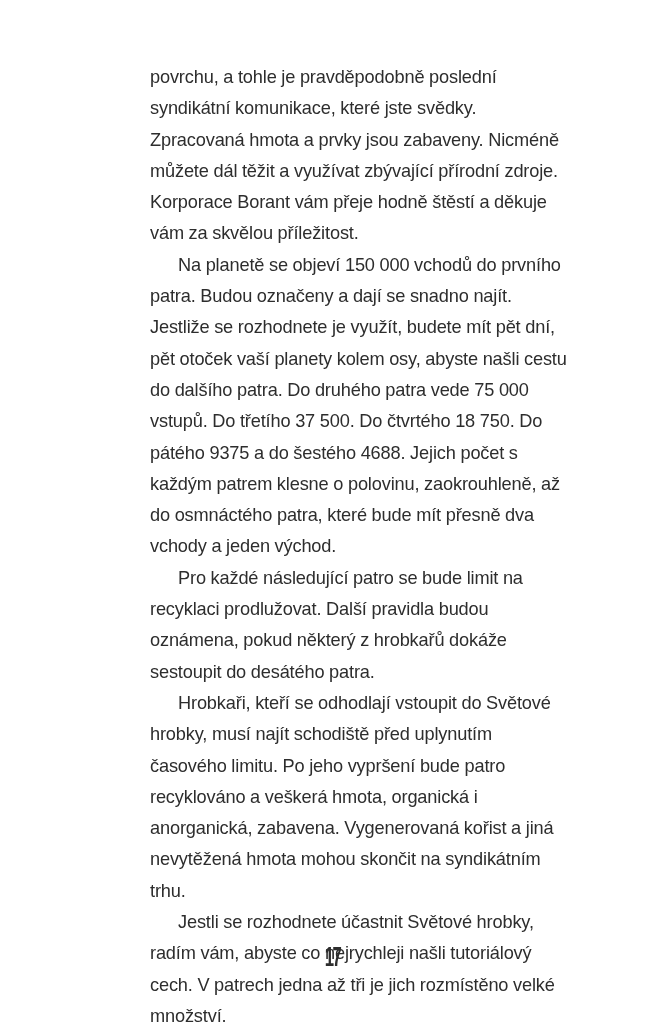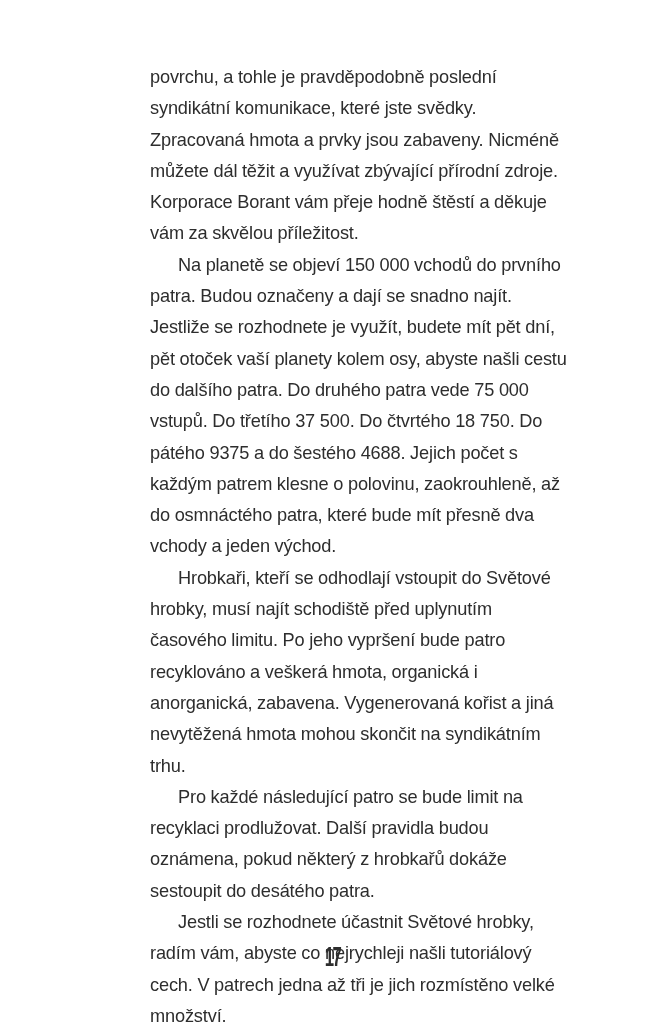--- a/index.html
+++ b/index.html
@@ -62,21 +62,21 @@
   }
 </style>
 </head>
 <body>
 
 <div class="page">
 
   <div class="text-block">
     <p class="para">povrchu, a tohle je pravděpodobně poslední syndikátní komunikace, které jste svědky. Zpracovaná hmota a prvky jsou zabaveny. Nicméně můžete dál těžit a využívat zbývající přírodní zdroje. Korporace Borant vám přeje hodně štěstí a děkuje vám za skvělou příležitost.</p>
     <p class="para">Na planetě se objeví 150 000 vchodů do prvního patra. Budou označeny a dají se snadno najít. Jestliže se rozhodnete je využít, budete mít pět dní, pět otoček vaší planety kolem osy, abyste našli cestu do dalšího patra. Do druhého patra vede 75 000 vstupů. Do třetího 37 500. Do čtvrtého 18 750. Do pátého 9375 a do šestého 4688. Jejich počet s každým patrem klesne o polovinu, zaokrouhleně, až do osmnáctého patra, které bude mít přesně dva vchody a jeden východ.</p>
+    <p class="para">Pro každé následující patro se bude limit na recyklaci prodlužovat. Další pravidla budou oznámena, pokud některý z hrobkařů dokáže sestoupit do desátého patra.</p>
     <p class="para">Hrobkaři, kteří se odhodlají vstoupit do Světové hrobky, musí najít schodiště před uplynutím časového limitu. Po jeho vypršení bude patro recyklováno a veškerá hmota, organická i anorganická, zabavena. Vygenerovaná kořist a jiná nevytěžená hmota mohou skončit na syndikátním trhu.</p>
-    <p class="para">Pro každé následující patro se bude limit na recyklaci prodlužovat. Další pravidla budou oznámena, pokud některý z hrobkařů dokáže sestoupit do desátého patra.</p>
     <p class="para">Jestli se rozhodnete účastnit Světové hrobky, radím vám, abyste co nejrychleji našli tutoriálový cech. V patrech jedna až tři je jich rozmístěno velké množství.</p>
 
   </div>
 
   <div class="page-number">17</div>
 
 </div>
 
 </body></html>

